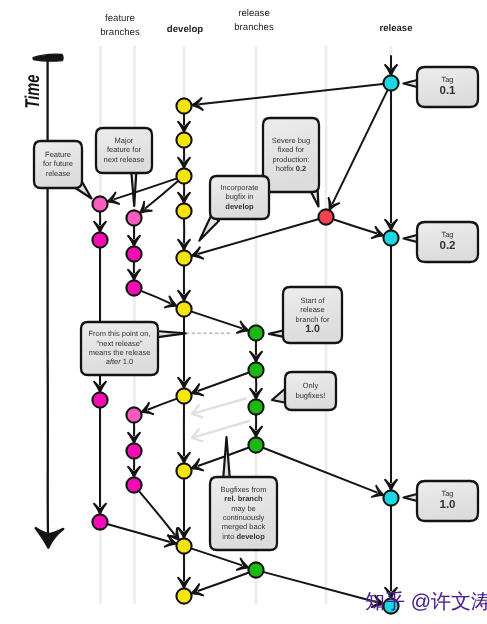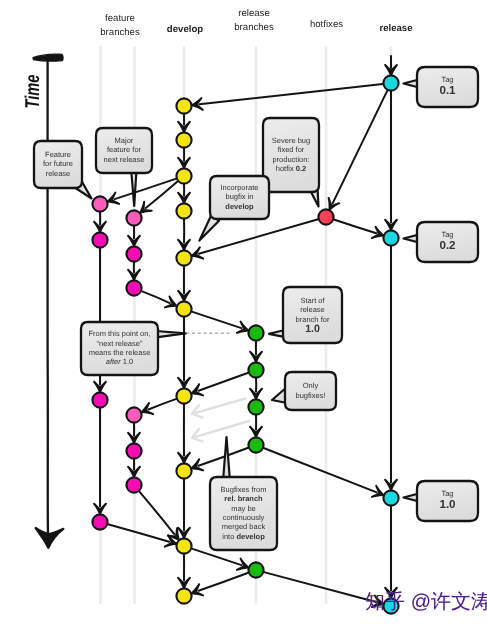--- a/index.html
+++ b/index.html
@@ -300,16 +300,15 @@
           <path d="M419,493.5 L403.5,497.5 L419,501.5 Z" fill="url(#cg)" stroke="#141414" stroke-width="2.2" stroke-linejoin="round"></path>
           <path d="M425,481 H470 Q478,481 478,489 V513 Q478,521 470,521 H425 Q417,521 417,513 V489 Q417,481 425,481 Z" fill="url(#cg)" stroke="#141414" stroke-width="2.3" stroke-linejoin="round"></path>
           <text x="447.5" y="495.6" text-anchor="middle" class="co-text">Tag</text>
           <text x="447.5" y="507.6" text-anchor="middle" class="co-text" style="font-size: 11.6px; font-weight: bold;"><tspan font-weight="bold">1.0</tspan></text>
         </g>
       </g>
     </svg>
 <div class="colhead" style="left: 60px; top: 12.2px; width: 120px;"><span>feature</span><br><span>branches</span></div>
     <div class="colhead b" style="left: 125px; top: 22.6px; width: 120px;"><span>develop</span></div>
     <div class="colhead" style="left: 194px; top: 7.3px; width: 120px;"><span>release</span><br><span>branches</span></div>
-    <div class="colhead" style="left: 266.5px; top: 18.3px; width: 120px;"><span>hotfixes</span></div>
     <div class="colhead b" style="left: 336px; top: 22.4px; width: 120px;"><span>release</span></div>
     <div class="wm" style="left: 428px; top: 600.5px;">知乎 @许文涛</div>
   </div>
 
 </body></html>

